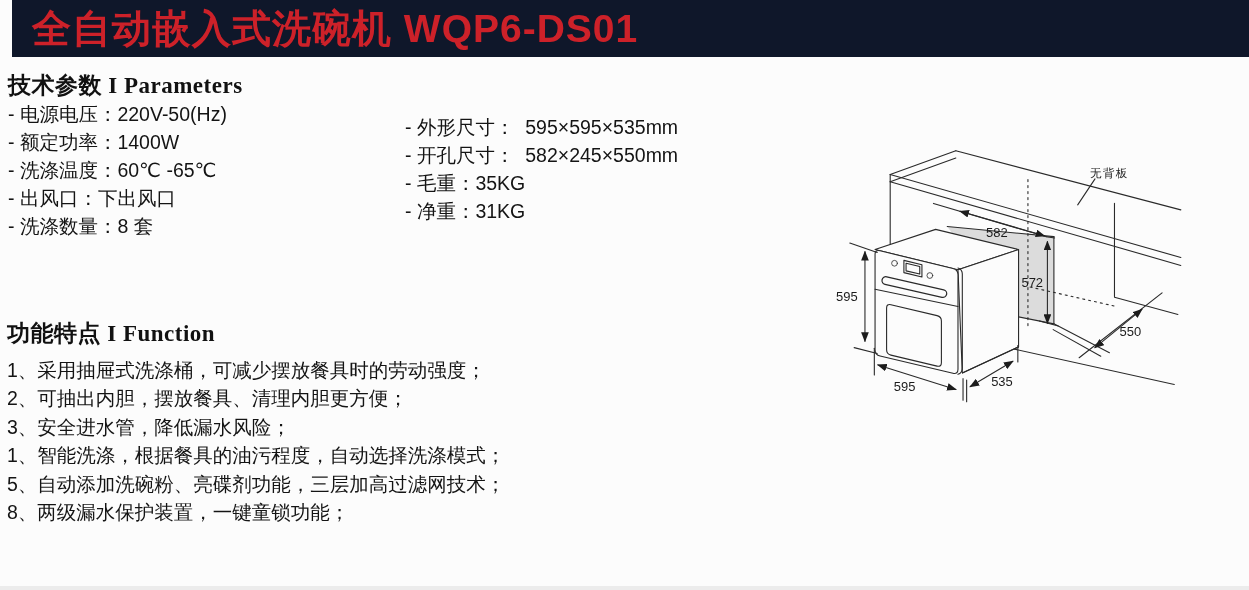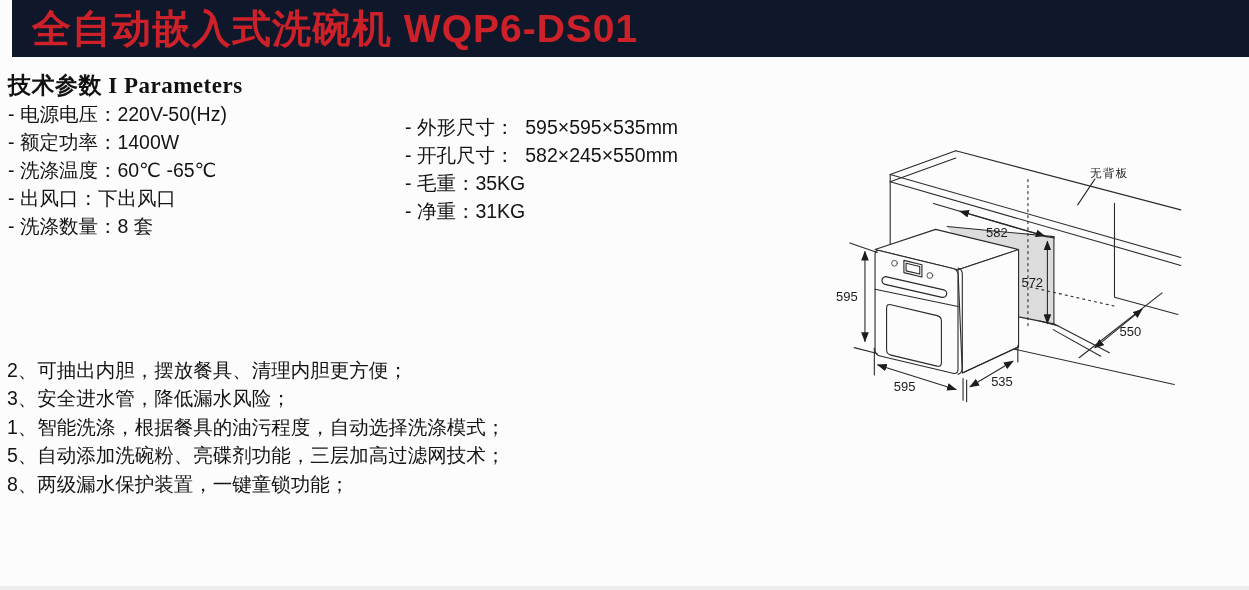--- a/index.html
+++ b/index.html
@@ -55,22 +55,24 @@
     <div class="line">- 洗涤数量：8 套</div>
   </div>
 
   <div class="param-list" id="params-right">
     <div class="line">- 外形尺寸：  595×595×535mm</div>
     <div class="line">- 开孔尺寸：  582×245×550mm</div>
     <div class="line">- 毛重：35KG</div>
     <div class="line">- 净重：31KG</div>
   </div>
 
+  <div class="section-heading" id="func-heading">功能特点 I Function</div>
 
   <div id="func-list">
+    <div class="line">1、采用抽屉式洗涤桶，可减少摆放餐具时的劳动强度；</div>
     <div class="line">2、可抽出内胆，摆放餐具、清理内胆更方便；</div>
     <div class="line">3、安全进水管，降低漏水风险；</div>
     <div class="line">1、智能洗涤，根据餐具的油污程度，自动选择洗涤模式；</div>
     <div class="line">5、自动添加洗碗粉、亮碟剂功能，三层加高过滤网技术；</div>
     <div class="line">8、两级漏水保护装置，一键童锁功能；</div>
   </div>
 
   <svg id="diagram" width="489" height="375" viewBox="760 145 489 520" fill="none" stroke-linecap="round" stroke-linejoin="round">
     <defs>
       <marker id="arr" markerWidth="9" markerHeight="7" refX="8" refY="3.5" orient="auto-start-reverse">

